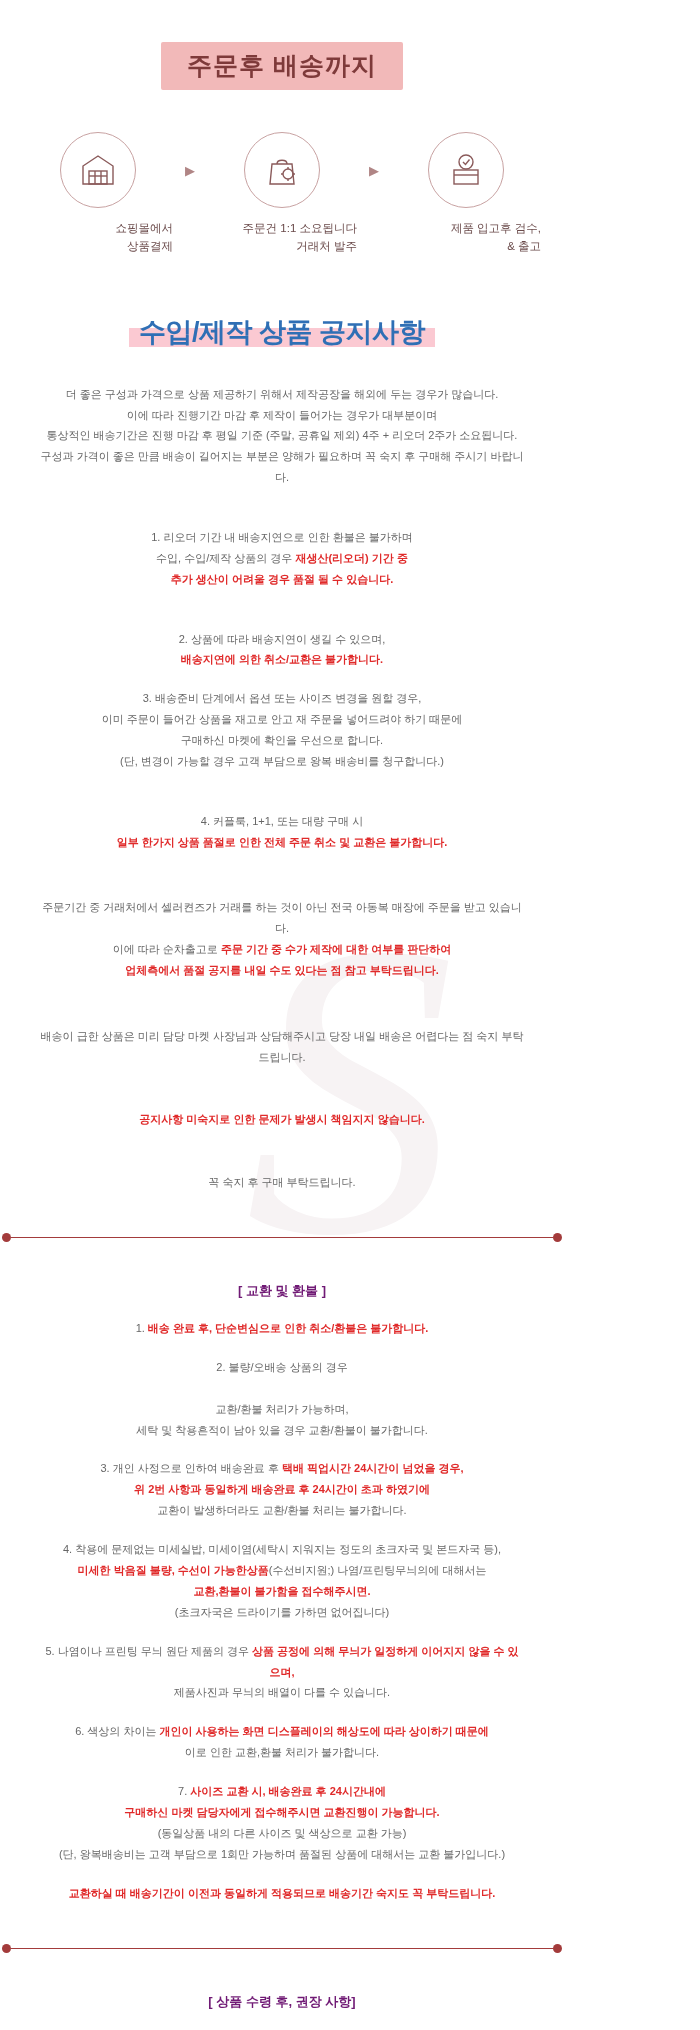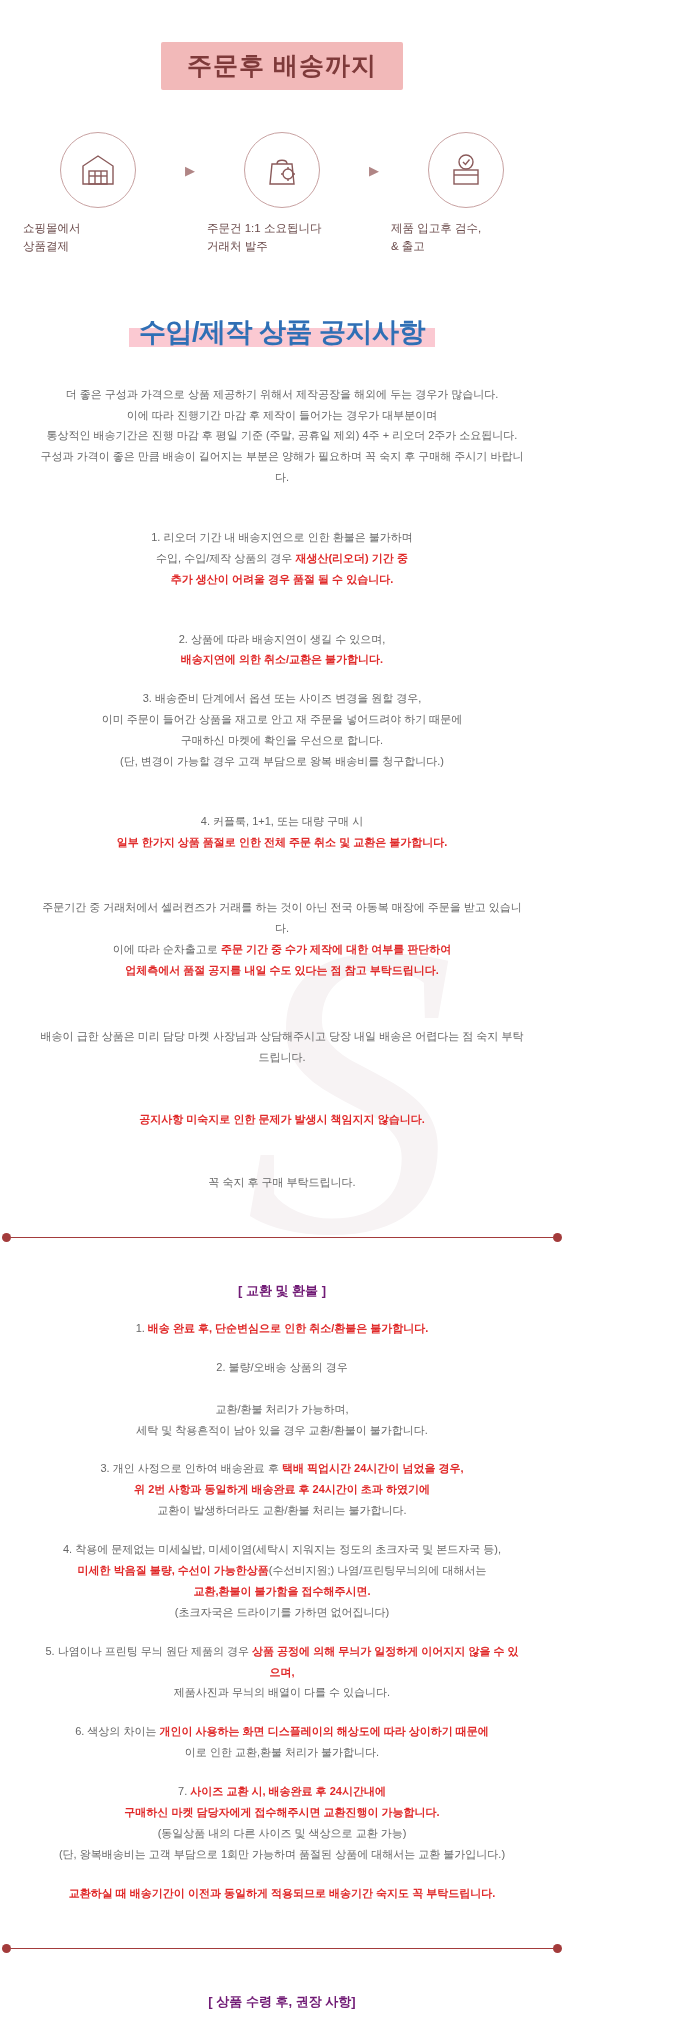--- a/index.html
+++ b/index.html
@@ -51,21 +51,21 @@
   
   .steps {
     display: flex;
     justify-content: center;
     align-items: flex-start;
     gap: 0px;
     margin-top: 42px;
   }
   .step {
     width: 150px;
-    text-align: left;
+    text-align: right;
   }
   .circle {
     width: 76px; height: 76px;
     border-radius: 50%;
     border: 1.5px solid #c8a2a2;
     margin: 0 auto;
     display: flex; align-items: center; justify-content: center;
     color: #8a5a5a;
   }
   .step-label {

